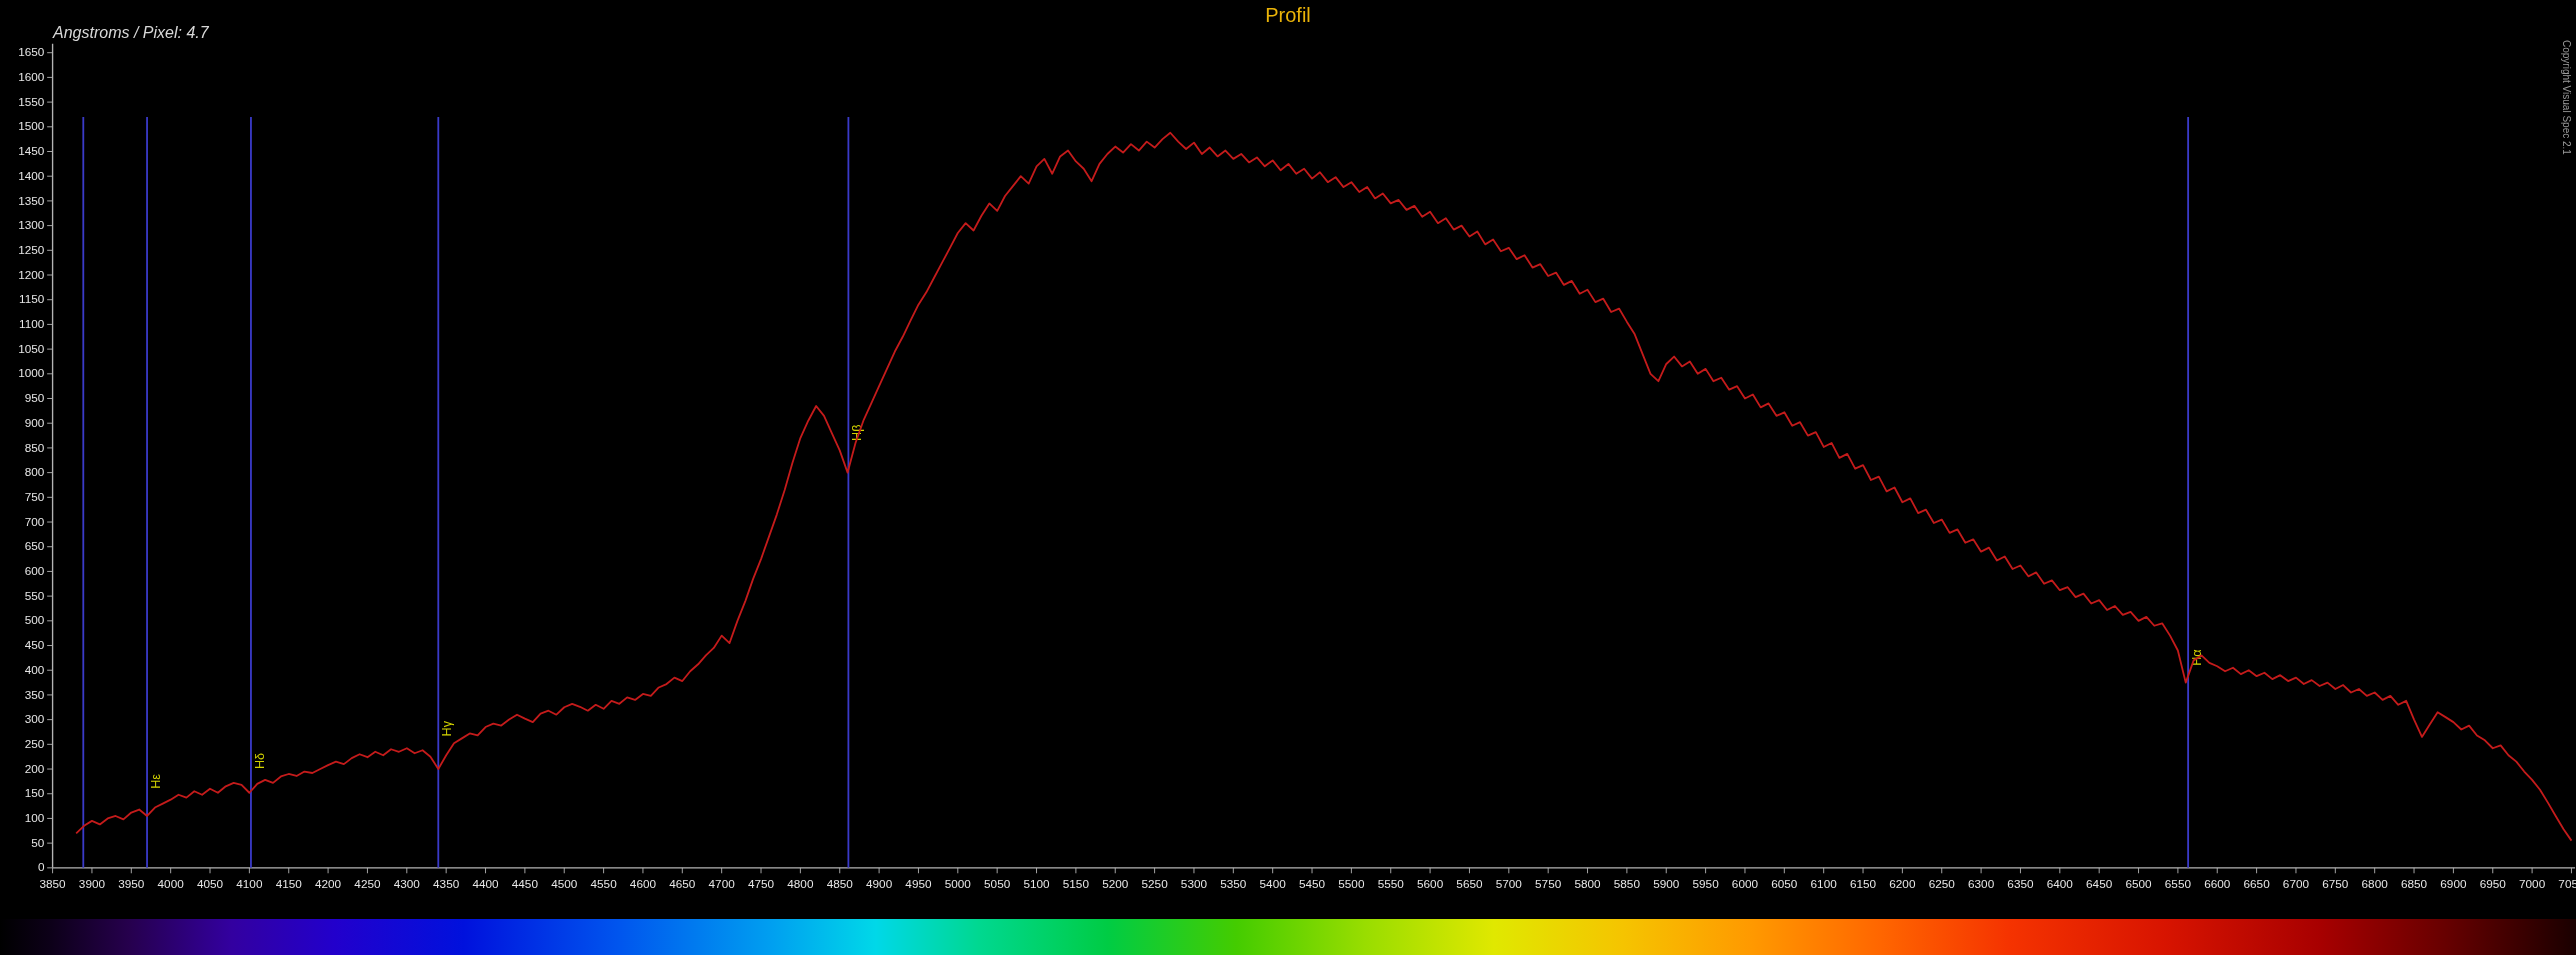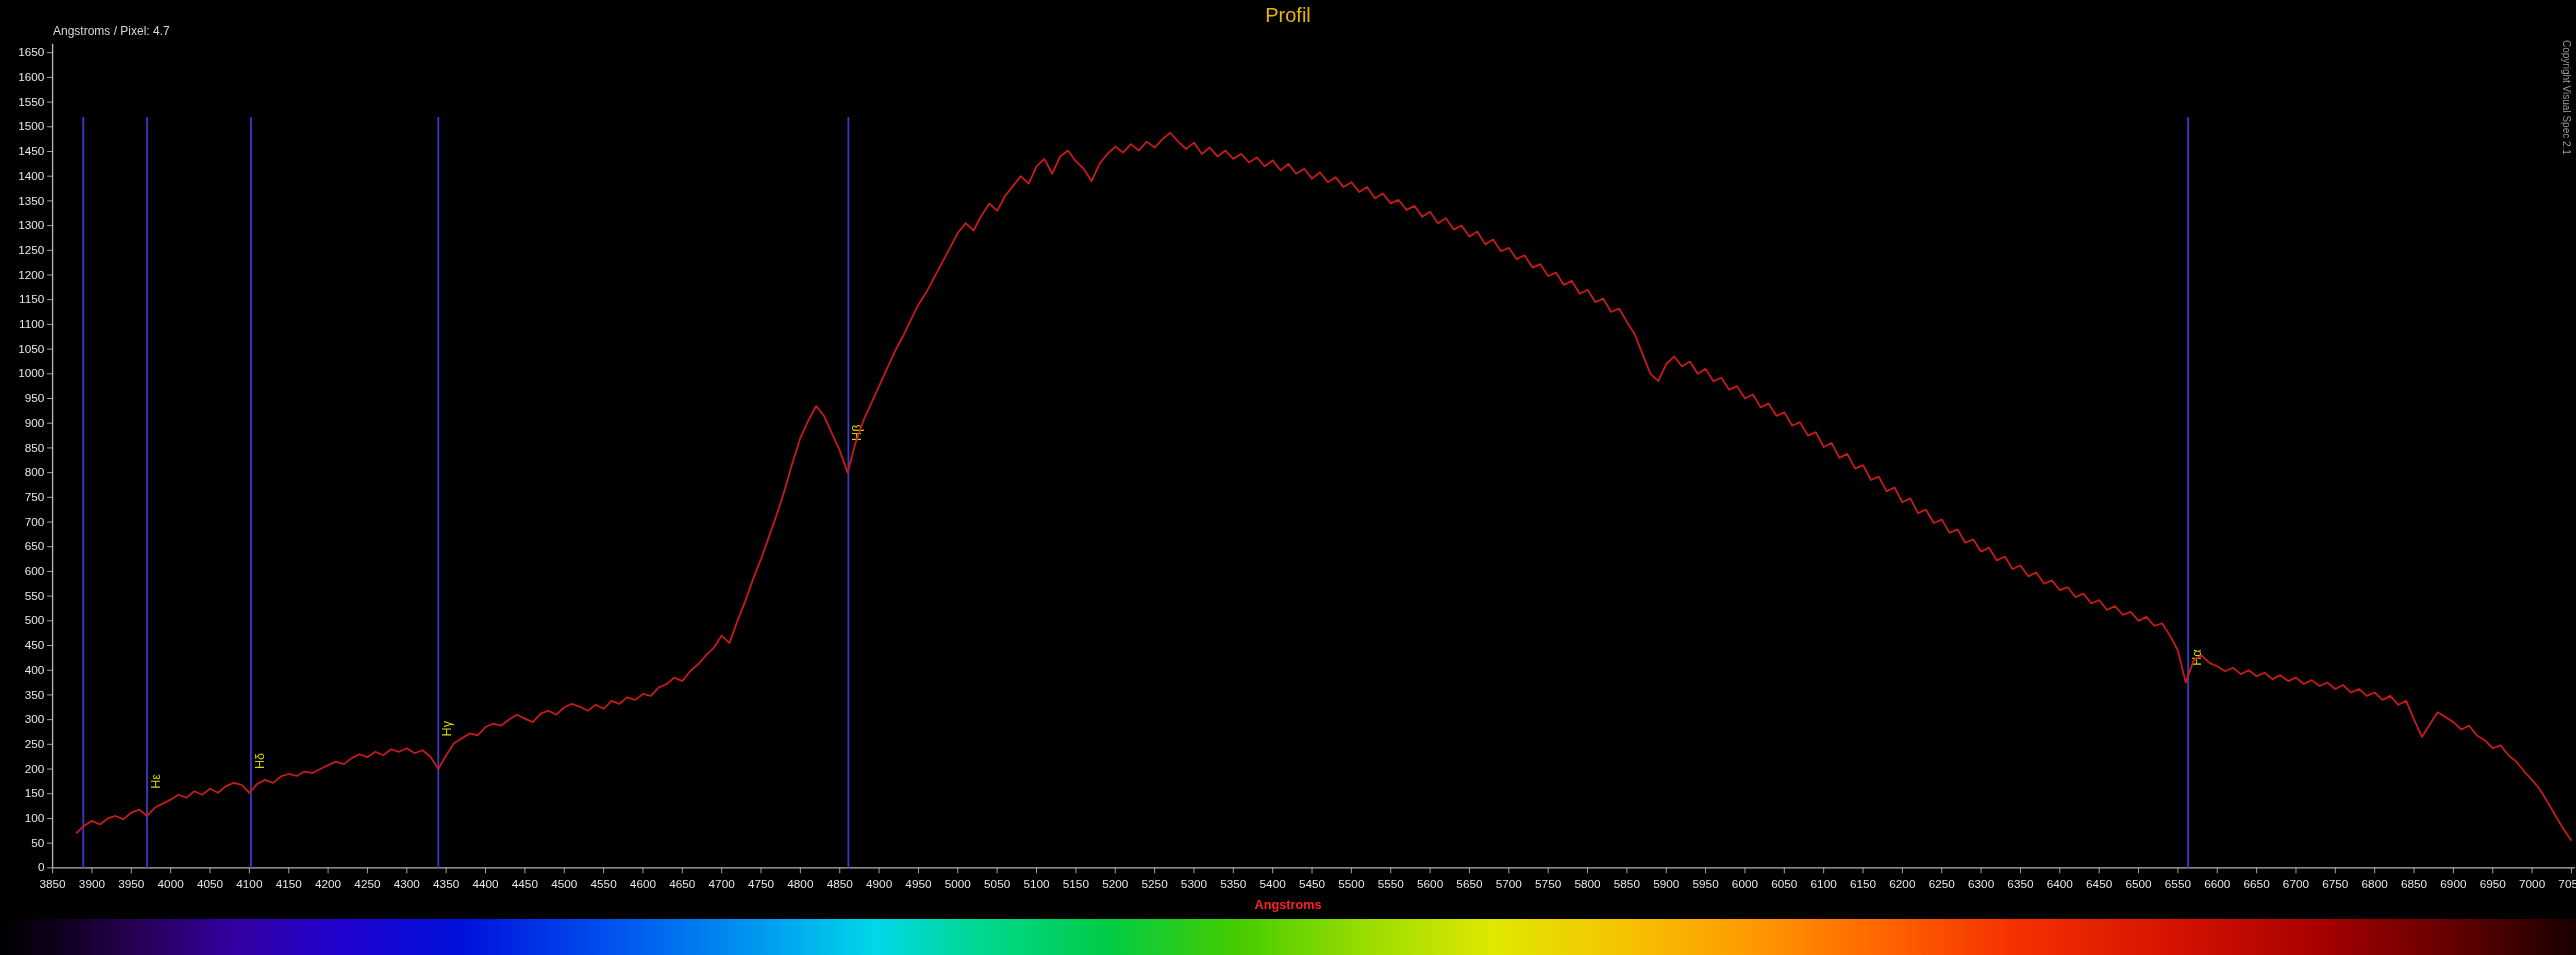--- a/index.html
+++ b/index.html
@@ -24,21 +24,22 @@
     width: 100%;
     text-align: center;
     color: #eab308;
     font-size: 20px;
   }
   .app-label {
     position: absolute;
     top: 23.6px;
     left: 53px;
     color: #d8d8d8;
-    font-size: 12px;
+    font-size: 16px;
+    font-style: italic;
   }
   .right-caption {
     position: absolute;
     top: 40px;
     right: 3.6px;
     color: #9a9a9a;
     font-size: 10px;
     writing-mode: vertical-rl;
   }
   .chart-svg {
@@ -277,16 +278,15 @@
       <line x1="276.76750000000004" y1="128.83030303030296" x2="276.76750000000004" y2="957" stroke="#3a3ac8" stroke-width="2"></line>
       <text x="290.76750000000004" y="848.030303030303" fill="#d2d200" font-size="14" text-anchor="start" transform="rotate(-90 290.76750000000004 848.030303030303)">Hδ</text>
       <line x1="483.38125" y1="128.83030303030296" x2="483.38125" y2="957" stroke="#3a3ac8" stroke-width="2"></line>
       <text x="497.38125" y="812.070303030303" fill="#d2d200" font-size="14" text-anchor="start" transform="rotate(-90 497.38125 812.070303030303)">Hγ</text>
       <line x1="935.6743749999999" y1="128.83030303030296" x2="935.6743749999999" y2="957" stroke="#3a3ac8" stroke-width="2"></line>
       <text x="949.6743749999999" y="486.25090909090903" fill="#d2d200" font-size="14" text-anchor="start" transform="rotate(-90 949.6743749999999 486.25090909090903)">Hβ</text>
       <line x1="2413.223125" y1="128.83030303030296" x2="2413.223125" y2="957" stroke="#3a3ac8" stroke-width="2"></line>
       <text x="2427.223125" y="734.1569696969697" fill="#d2d200" font-size="14" text-anchor="start" transform="rotate(-90 2427.223125 734.1569696969697)">Hα</text>
       <polyline points="84.0,918.9 92.7,910.7 101.4,905.2 110.1,909.1 118.8,902.5 127.5,899.8 136.1,903.6 144.8,896.0 153.5,892.7 162.2,899.8 170.9,890.5 179.5,886.2 188.2,881.8 196.9,876.4 205.6,879.6 214.3,872.5 222.9,876.4 231.6,869.8 240.3,874.2 249.0,867.1 257.7,863.3 266.4,865.5 275.0,874.2 283.7,864.4 292.4,860.0 301.1,863.3 309.8,856.2 318.4,853.5 327.1,855.7 335.8,850.8 344.5,852.4 353.2,848.0 361.8,843.7 370.5,839.9 379.2,842.6 387.9,836.0 396.6,831.7 405.3,835.0 413.9,829.0 422.6,832.8 431.3,826.2 440.0,829.0 448.7,825.1 457.3,830.6 466.0,827.3 474.7,834.4 483.4,848.0 492.1,832.8 500.7,819.7 509.4,814.2 518.1,808.8 526.8,811.0 535.5,801.7 544.1,797.9 552.8,800.1 561.5,793.5 570.2,788.1 578.9,792.5 587.6,796.3 596.2,787.0 604.9,783.7 613.6,788.1 622.3,779.9 631.0,776.1 639.6,779.4 648.3,783.7 657.0,777.2 665.7,781.6 674.4,772.8 683.1,776.1 691.7,769.0 700.4,771.8 709.1,765.2 717.8,767.4 726.5,758.1 735.1,754.3 743.8,747.2 752.5,751.0 761.2,740.2 769.9,732.5 778.5,722.7 787.2,714.5 795.9,700.9 804.6,709.1 813.3,684.6 822.0,662.8 830.6,638.3 839.3,616.5 848.0,592.0 856.7,567.4 865.4,540.2 874.0,510.2 882.7,483.0 891.4,463.9 900.1,447.6 908.8,458.5 917.4,477.5 926.1,496.6 934.8,521.1 943.5,488.4 952.2,463.9 960.9,444.8 969.5,425.8 978.2,406.7 986.9,387.6 995.6,371.3 1004.3,353.3 1012.9,335.9 1021.6,322.3 1030.3,305.9 1039.0,289.6 1047.7,273.2 1056.3,256.9 1065.0,246.0 1073.7,254.1 1082.4,237.8 1091.1,224.2 1099.8,232.4 1108.4,216.0 1117.1,205.1 1125.8,194.2 1134.5,202.4 1143.2,183.3 1151.8,175.1 1160.5,191.5 1169.2,172.4 1177.9,165.9 1186.6,177.9 1195.2,186.0 1203.9,199.7 1212.6,180.6 1221.3,169.7 1230.0,161.5 1238.6,168.1 1247.3,158.8 1256.0,165.9 1264.7,156.1 1273.4,162.6 1282.1,153.3 1290.7,146.3 1299.4,156.1 1308.1,164.2 1316.8,157.2 1325.5,169.7 1334.1,162.6 1342.8,172.4 1351.5,165.9 1360.2,175.1 1368.9,169.7 1377.5,179.0 1386.2,173.5 1394.9,183.3 1403.6,176.8 1412.3,187.7 1421.0,180.6 1429.6,191.5 1438.3,186.0 1447.0,196.9 1455.7,189.9 1464.4,200.8 1473.0,195.3 1481.7,206.2 1490.4,200.8 1499.1,211.6 1507.8,206.2 1516.5,218.7 1525.1,213.3 1533.8,224.2 1542.5,220.4 1551.2,231.3 1559.9,226.9 1568.5,238.9 1577.2,233.4 1585.9,246.0 1594.6,240.5 1603.3,253.1 1611.9,248.7 1620.6,260.7 1629.3,255.2 1638.0,269.4 1646.7,264.0 1655.3,277.0 1664.0,273.2 1672.7,285.7 1681.4,281.4 1690.1,295.0 1698.8,291.2 1707.4,304.3 1716.1,300.5 1724.8,314.1 1733.5,309.7 1742.2,323.9 1750.8,319.5 1759.5,333.1 1768.2,329.3 1776.9,344.0 1785.6,340.2 1794.3,354.9 1802.9,368.6 1811.6,390.4 1820.3,412.2 1829.0,420.3 1837.7,401.3 1846.3,393.1 1855.0,404.0 1863.7,398.5 1872.4,412.2 1881.1,406.7 1889.7,420.3 1898.4,416.5 1907.1,429.6 1915.8,425.8 1924.5,439.4 1933.2,435.0 1941.8,449.2 1950.5,444.8 1959.2,458.5 1967.9,454.6 1976.6,469.4 1985.2,465.5 1993.9,480.3 2002.6,476.4 2011.3,492.8 2020.0,488.4 2028.6,504.8 2037.3,500.4 2046.0,516.8 2054.7,512.9 2063.4,529.3 2072.1,525.5 2080.7,541.8 2089.4,537.5 2098.1,553.8 2106.8,549.5 2115.5,565.8 2124.1,562.0 2132.8,576.7 2141.5,572.9 2150.2,587.6 2158.9,583.8 2167.5,598.5 2176.2,594.7 2184.9,608.3 2193.6,603.9 2202.3,618.1 2211.0,613.7 2219.6,627.4 2228.3,623.6 2237.0,635.5 2245.7,631.2 2254.4,643.7 2263.0,639.9 2271.7,650.8 2280.4,647.5 2289.1,658.4 2297.8,654.6 2306.4,665.5 2315.1,661.7 2323.8,672.6 2332.5,668.2 2341.2,678.0 2349.8,674.8 2358.5,684.6 2367.2,680.2 2375.9,690.0 2384.6,687.3 2393.3,700.9 2401.9,717.3 2410.6,752.7 2419.3,728.2 2428.0,722.7 2436.7,730.9 2445.3,734.7 2454.0,740.2 2462.7,736.3 2471.4,743.4 2480.1,739.1 2488.8,745.6 2497.4,741.8 2506.1,748.9 2514.8,744.5 2523.5,751.0 2532.2,747.2 2540.8,754.3 2549.5,750.0 2558.2,756.5 2566.9,752.7 2575.6,759.8 2584.2,755.4 2592.9,763.6 2601.6,759.8 2610.3,767.4 2619.0,763.6 2627.7,771.8 2636.3,767.4 2645.0,777.2 2653.7,772.8 2662.4,793.5 2671.1,812.6 2679.7,799.0 2688.4,785.4 2697.1,790.8 2705.8,796.3 2714.5,804.4 2723.1,800.1 2731.8,811.0 2740.5,816.4 2749.2,825.1 2757.9,821.9 2766.5,832.8 2775.2,839.9 2783.9,850.8 2792.6,860.0 2801.3,870.9 2810.0,885.1 2818.6,899.8 2827.3,914.5 2836.0,927.0" fill="none" stroke="#c41b1b" stroke-width="2" stroke-linejoin="round"></polyline>
     </svg>
-  <div class="x-axis-title" style="color: rgb(255, 32, 32);">Angstroms</div>
   <div id="colorbar" class="colorbar" style="background: linear-gradient(to right, rgb(0, 0, 0) 0%, rgb(13, 0, 25) 2%, rgb(38, 0, 77) 5%, rgb(51, 0, 160) 9%, rgb(34, 0, 204) 13%, rgb(0, 17, 221) 18%, rgb(0, 85, 238) 24%, rgb(0, 160, 240) 30%, rgb(0, 216, 232) 34%, rgb(0, 216, 144) 38%, rgb(0, 204, 68) 43%, rgb(68, 204, 0) 48%, rgb(153, 221, 0) 53%, rgb(224, 232, 0) 58%, rgb(245, 196, 0) 63%, rgb(255, 153, 0) 68%, rgb(255, 102, 0) 73%, rgb(245, 51, 0) 78%, rgb(216, 20, 0) 84%, rgb(168, 0, 0) 90%, rgb(102, 0, 0) 95%, rgb(26, 0, 0) 100%);"></div>
 </div>
 
 
 </body></html>

